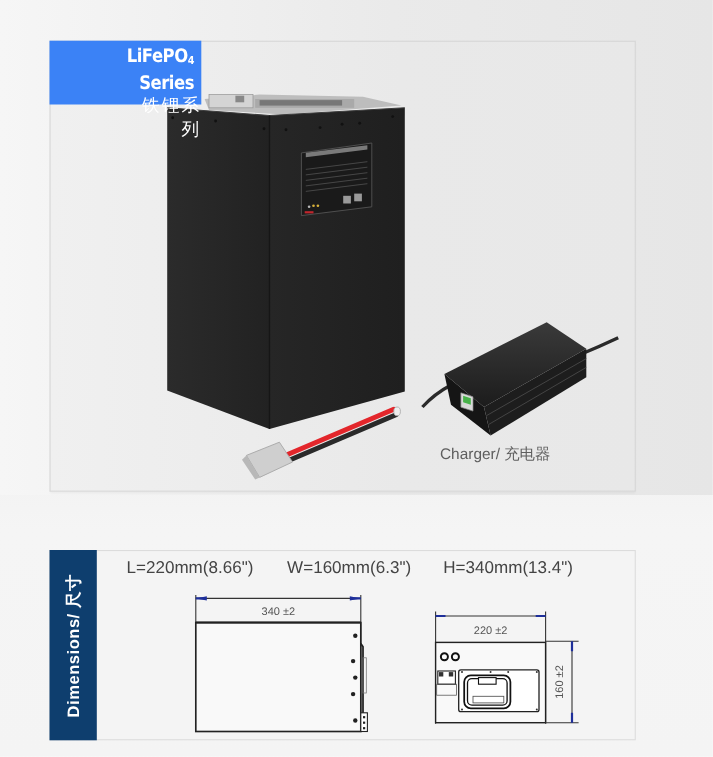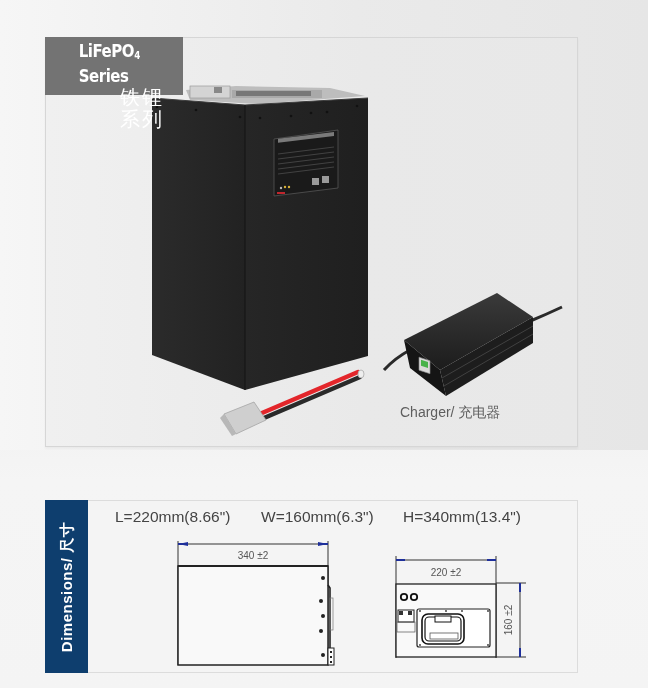--- a/index.html
+++ b/index.html
@@ -14,31 +14,31 @@
     background: linear-gradient(90deg, #f6f6f6 0%, #eaeaea 55%, #e6e6e6 100%);
   }
   .top-frame {
     position: absolute; left: 45px; top: 37px; width: 533px; height: 410px;
     border: 1px solid #d6d6d6;
     background: linear-gradient(90deg, #f0f0f0 0%, #e9e9e9 60%, #e8e8e8 100%);
     box-shadow: 0 2px 2px rgba(0,0,0,0.04);
   }
   .badge {
     position: absolute; left: 45px; top: 37px; width: 138px; height: 58px;
-    background: #737373; color: #fff; text-align: left;
+    background: #3b82f6; color: #fff; text-align: right;
     z-index: 5;
     padding-left: 27px;
   }
   .badge .t1 {
     font-family: "DejaVu Sans", sans-serif; font-weight: bold; font-size: 17px;
     letter-spacing: -0.5px; margin-top: 4px; line-height: 20px;
     transform: scaleX(0.88); transform-origin: center;
   }
   .badge .t1 sub { font-size: 10px; vertical-align: -2px; }
-  .badge .t2 { font-size: 20px; line-height: 22px; letter-spacing: 2px; margin-left: 48px; }
+  .badge .t2 { font-size: 16px; line-height: 22px; letter-spacing: 2px; margin-left: 48px; }
 
   
   .battery { position: absolute; left: 0; top: 0; width: 648px; height: 450px; }
   .charger-label {
     position: absolute; left: 400px; top: 404px; font-size: 14px; color: #5e5e5e;
   }
 
   
   .bottom-frame {
     position: absolute; left: 45px; top: 500px; width: 533px; height: 173px;

